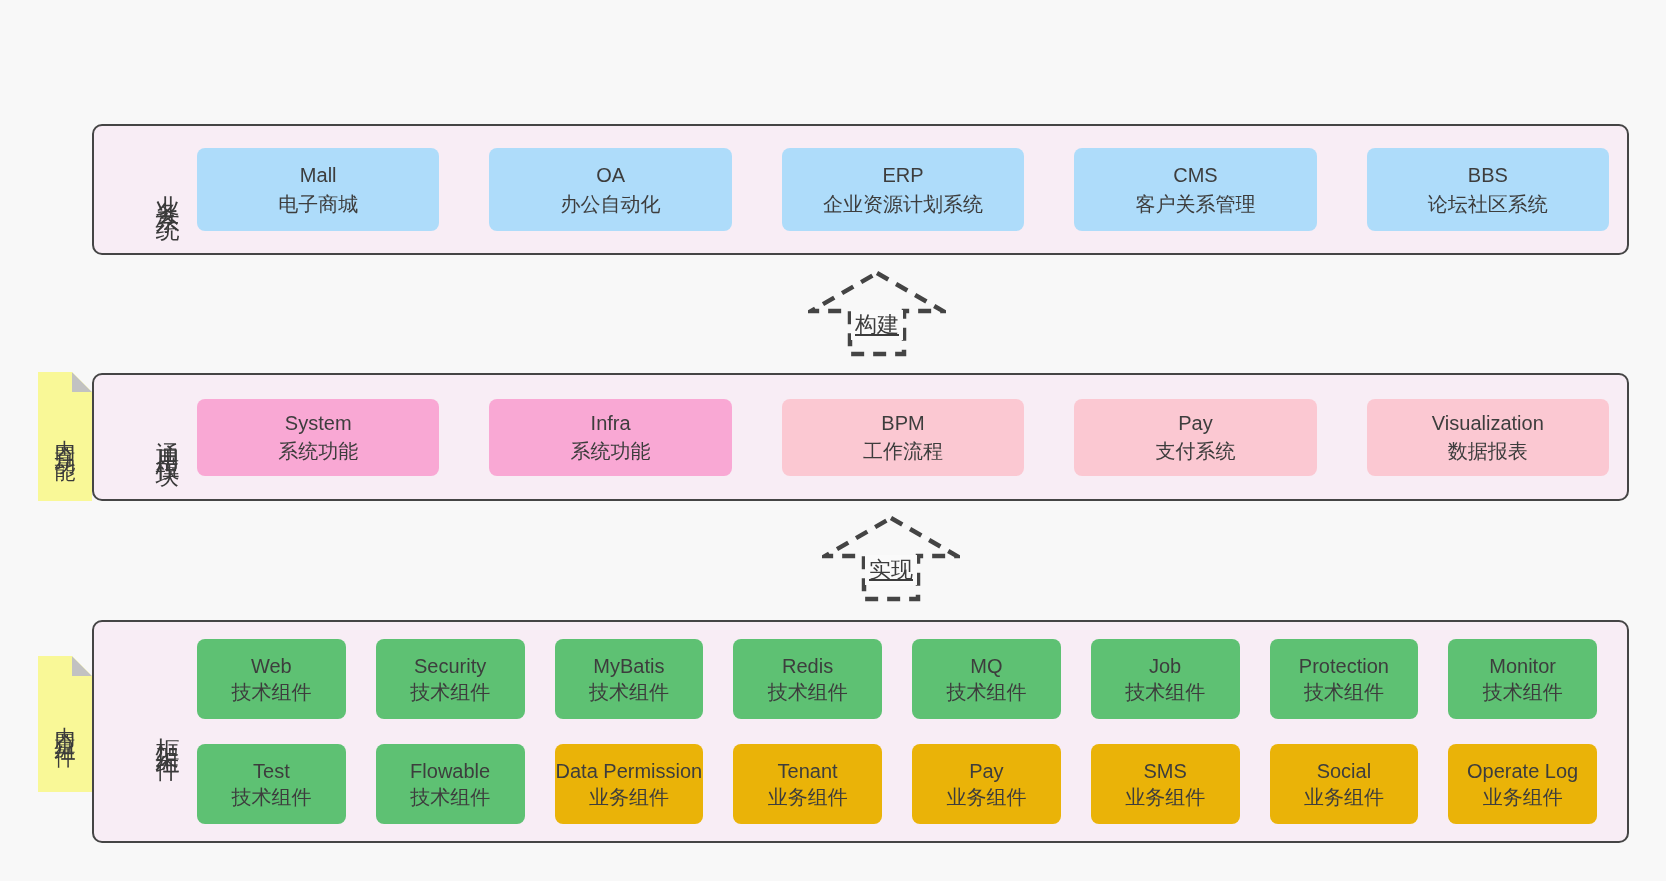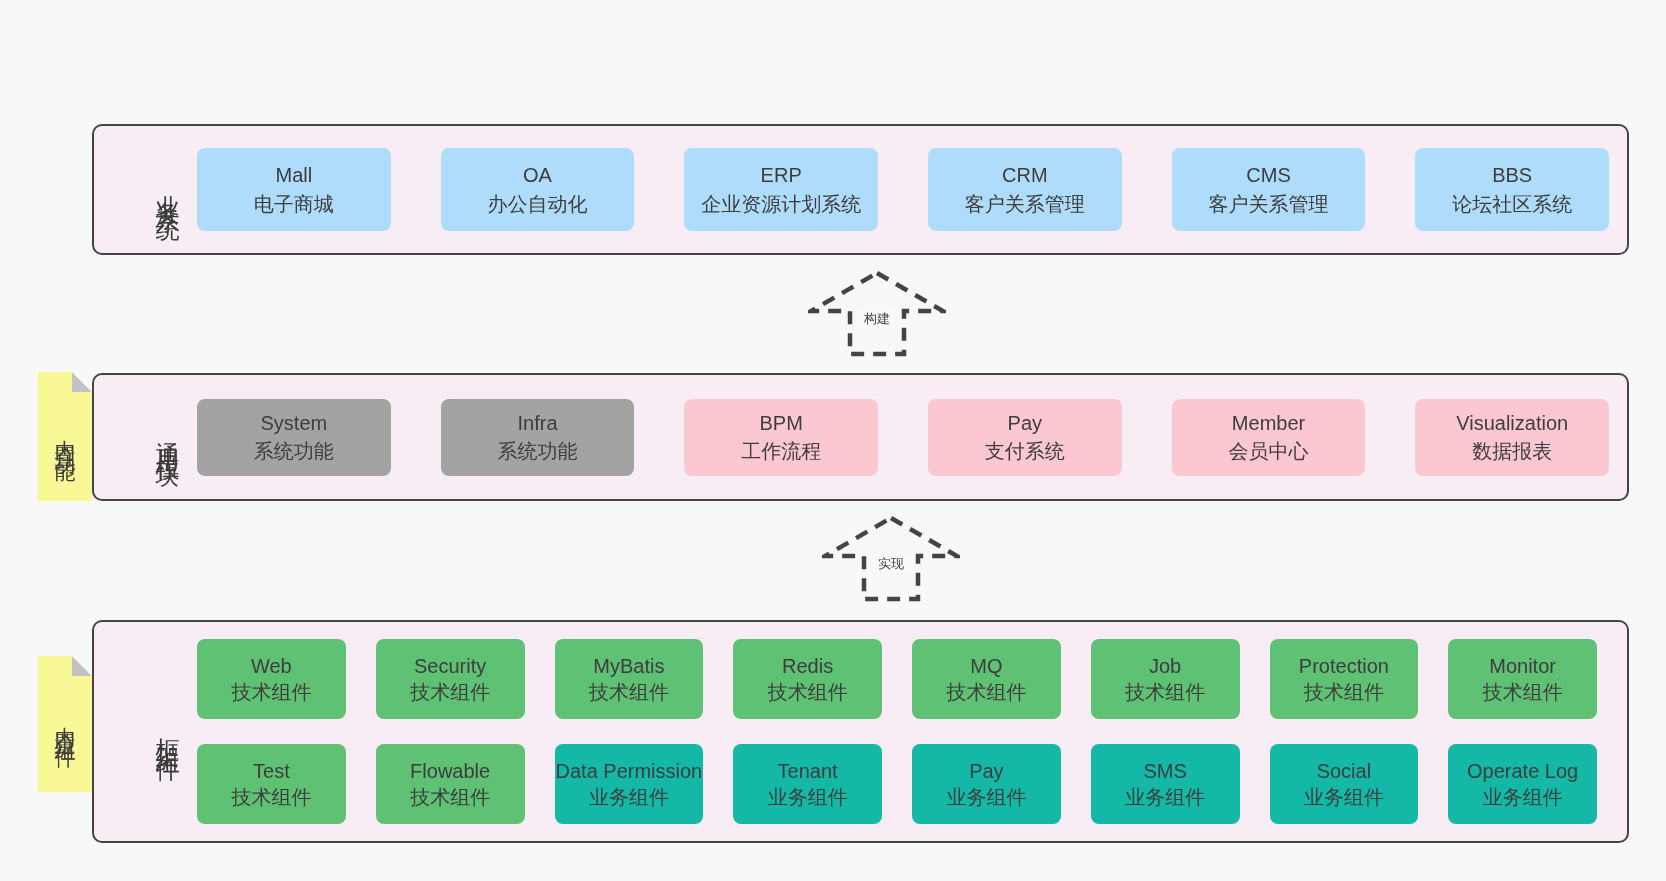--- a/index.html
+++ b/index.html
@@ -31,43 +31,43 @@
   .box{
     flex:1;border-radius:8px;
     display:flex;flex-direction:column;align-items:center;justify-content:center;
     text-align:center;font-size:20px;line-height:1.42;
   }
   .band-1 .box{height:83px;}
   .band-2 .box{height:77px;}
   .band-3 .box{height:80px;line-height:1.3;}
   .box .t,.box .s{display:block;}
   .blue{background:#aedcfa;}
-  .red{background:#a3a3a3;}
+  .red{background:#f9a8d4;}
   .pink{background:#fbc8d2;}
   .green{background:#5ec173;}
-  .lightgreen{background:#14b8a6;}
+  .lightgreen{background:#eab308;}
   .sticky{
     position:absolute;left:38px;width:54px;background:#f9f897;
     display:flex;align-items:center;justify-content:center;
     clip-path:polygon(0 0, calc(100% - 20px) 0, 100% 20px, 100% 100%, 0 100%);
   }
   .sticky .fold{
     position:absolute;top:0;right:0;width:20px;height:20px;
     background:#c2c2c2;
     clip-path:polygon(0 0, 100% 100%, 0 100%);
   }
   .sticky-text{
     writing-mode:vertical-rl;text-orientation:upright;
     font-size:21px;letter-spacing:7px;color:#3a3a3a;white-space:nowrap;
   }
   .up-arrow{position:absolute;width:138px;height:87px;}
   .up-arrow svg{position:absolute;left:0;top:0;}
   .arrow-label{
     position:absolute;left:50%;top:40px;transform:translateX(-50%);
-    background:#fafafa;padding:0 4px;font-size:13px;color:#3d3d3d;white-space:nowrap;
+    background:#fafafa;padding:0 4px;font-size:22px;color:#3d3d3d;white-space:nowrap;text-decoration:underline;
   }
 </style>
 </head>
 <body>
 
 <div class="sticky" style="top:372px;height:129px;">
   <div class="fold"></div>
   <span class="sticky-text">内置功能</span>
 </div>
 <div class="sticky" style="top:656px;height:136px;">
@@ -82,24 +82,20 @@
         <span class="t">Mall</span>
         <span class="s">电子商城</span>
       </div>
     <div class="box blue">
         <span class="t">OA</span>
         <span class="s">办公自动化</span>
       </div>
     <div class="box blue">
         <span class="t">ERP</span>
         <span class="s">企业资源计划系统</span>
-      </div>
-    <div class="box blue">
-        <span class="t">CRM</span>
-        <span class="s">客户关系管理</span>
       </div>
     <div class="box blue">
         <span class="t">CMS</span>
         <span class="s">客户关系管理</span>
       </div>
     <div class="box blue">
         <span class="t">BBS</span>
         <span class="s">论坛社区系统</span>
       </div>
   </div>
@@ -125,24 +121,20 @@
       </div>
     <div class="box pink">
         <span class="t">BPM</span>
         <span class="s">工作流程</span>
       </div>
     <div class="box pink">
         <span class="t">Pay</span>
         <span class="s">支付系统</span>
       </div>
     <div class="box pink">
-        <span class="t">Member</span>
-        <span class="s">会员中心</span>
-      </div>
-    <div class="box pink">
         <span class="t">Visualization</span>
         <span class="s">数据报表</span>
       </div>
   </div>
 </div>
 
 <div class="up-arrow" style="left:822px;top:515px;">
   <svg width="138" height="87" viewBox="0 0 138 87">
     <path d="M69 3 L135 41 L96 41 L96 84 L42 84 L42 41 L3 41 Z" fill="none" stroke="#444444" stroke-width="4.5" stroke-dasharray="13 9"></path>
   </svg>

